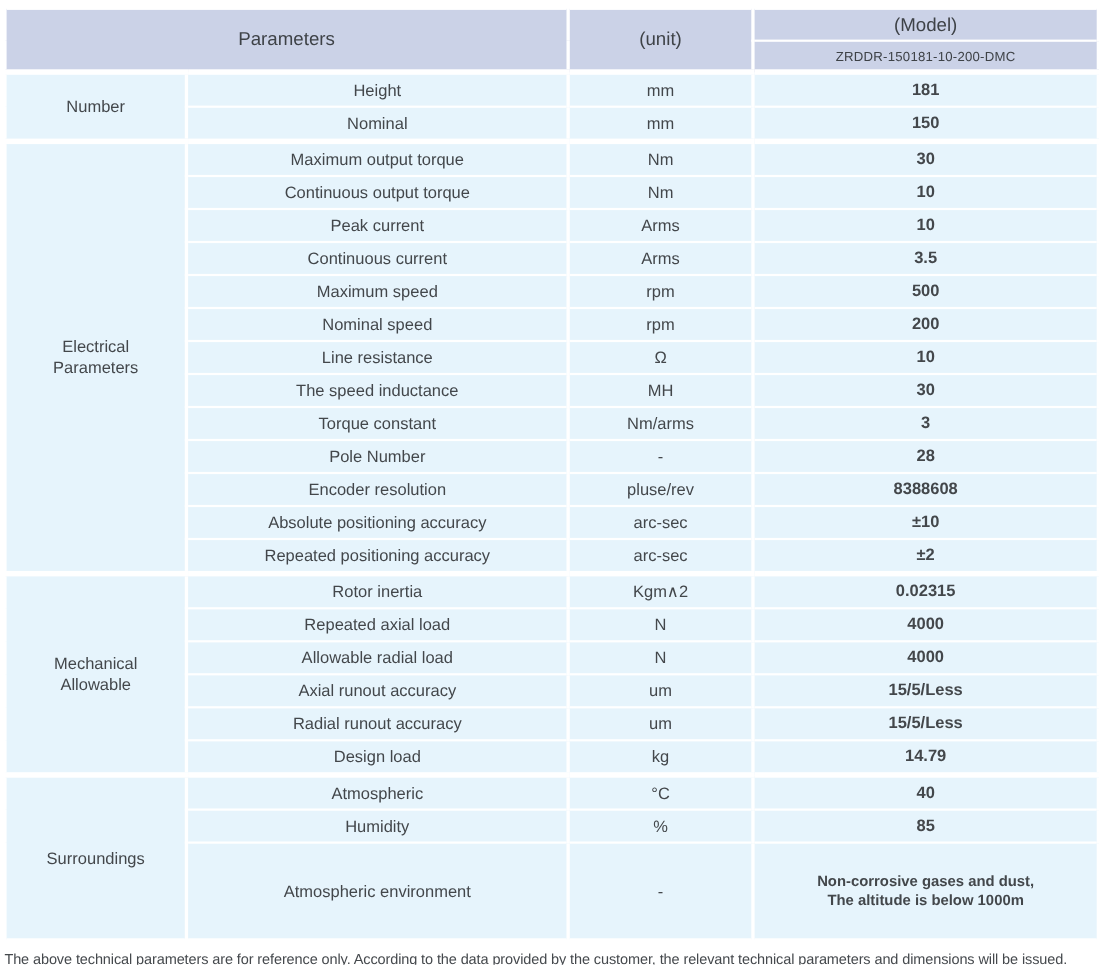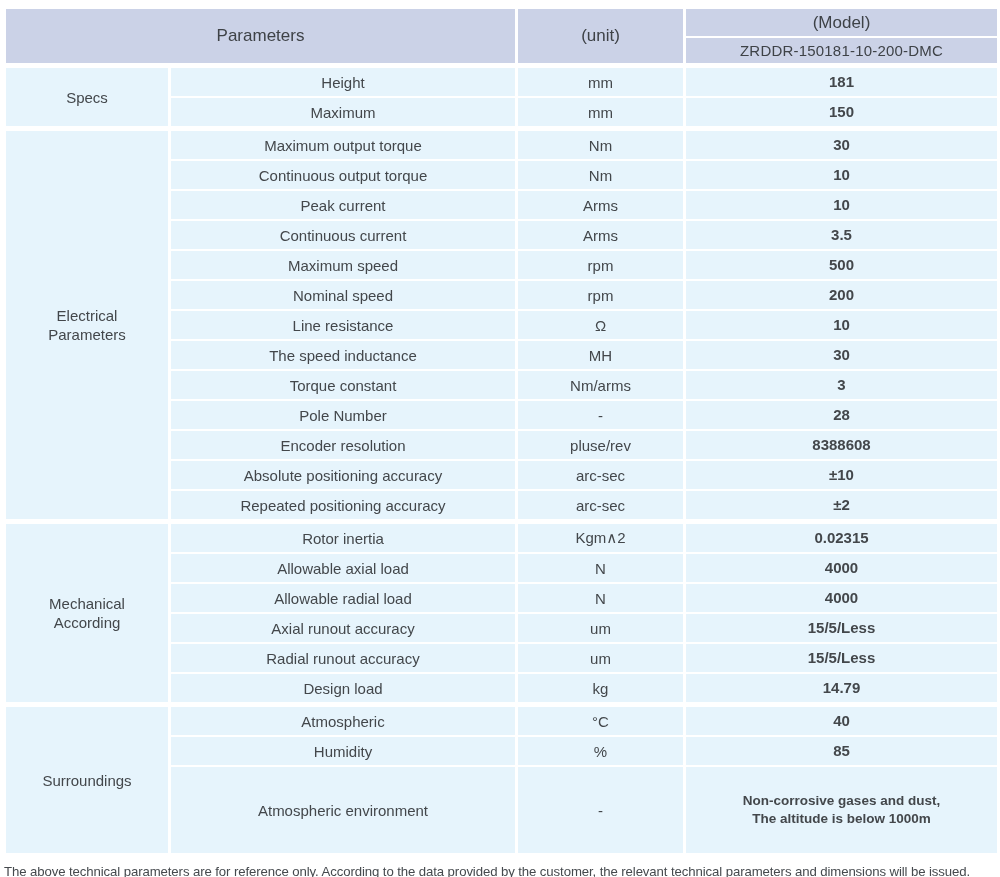--- a/index.html
+++ b/index.html
@@ -24,21 +24,21 @@
   }
   
   .spec-table thead th{
     background:#cbd2e7;
     font-weight:400;
     color:#3e4247;
     text-align:center;
     vertical-align:middle;
   }
   .hdr-main{font-size:17px;height:27px;}
-  .hdr-model-no{font-size:15px;height:25px;letter-spacing:.2px;}
+  .hdr-model-no{font-size:12px;height:25px;letter-spacing:.2px;}
 
   
   .spec-table tbody td{
     background:#e6f4fc;
     color:#43474b;
     vertical-align:middle;
     height:28px;
     font-size:15px;
   }
   .group-cell{
@@ -85,27 +85,27 @@
         <th class="hdr-main" colspan="2" rowspan="2">Parameters</th>
         <th class="hdr-main" rowspan="2">(unit)</th>
         <th class="hdr-main">(Model)</th>
       </tr>
       <tr>
         <th class="hdr-model-no">ZRDDR-150181-10-200-DMC</th>
       </tr>
     </thead>
     <tbody>
         <tr class="group-start">
-          <td class="group-cell" rowspan="2">Specs</td>
+          <td class="group-cell" rowspan="2">Number</td>
           <td class="param-cell">Height</td>
           <td class="unit-cell">mm</td>
           <td class="value-cell">181</td>
         </tr>
         <tr>
-          <td class="param-cell">Maximum</td>
+          <td class="param-cell">Nominal</td>
           <td class="unit-cell">mm</td>
           <td class="value-cell">150</td>
         </tr>
         <tr class="group-start">
           <td class="group-cell" rowspan="13">Electrical
 Parameters</td>
           <td class="param-cell">Maximum output torque</td>
           <td class="unit-cell">Nm</td>
           <td class="value-cell">30</td>
         </tr>
@@ -164,27 +164,27 @@
           <td class="unit-cell">arc-sec</td>
           <td class="value-cell">±10</td>
         </tr>
         <tr>
           <td class="param-cell">Repeated positioning accuracy</td>
           <td class="unit-cell">arc-sec</td>
           <td class="value-cell">±2</td>
         </tr>
         <tr class="group-start">
           <td class="group-cell" rowspan="6">Mechanical
-According</td>
+Allowable</td>
           <td class="param-cell">Rotor inertia</td>
           <td class="unit-cell">Kgm∧2</td>
           <td class="value-cell">0.02315</td>
         </tr>
         <tr>
-          <td class="param-cell">Allowable axial load</td>
+          <td class="param-cell">Repeated axial load</td>
           <td class="unit-cell">N</td>
           <td class="value-cell">4000</td>
         </tr>
         <tr>
           <td class="param-cell">Allowable radial load</td>
           <td class="unit-cell">N</td>
           <td class="value-cell">4000</td>
         </tr>
         <tr>
           <td class="param-cell">Axial runout accuracy</td>

